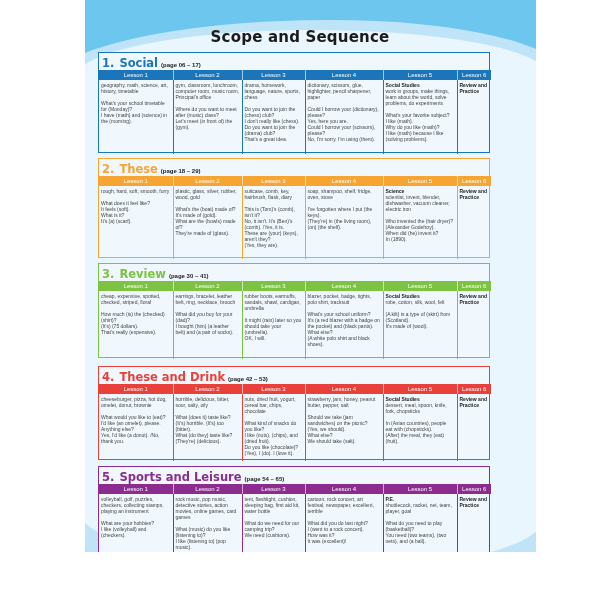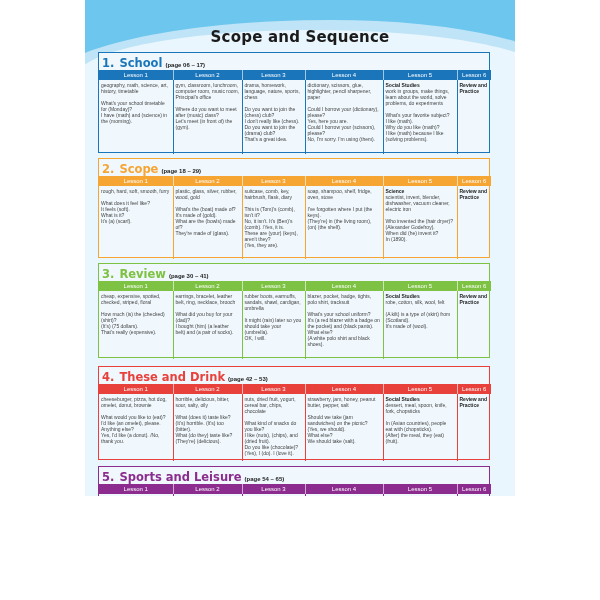--- a/index.html
+++ b/index.html
@@ -1,17 +1,17 @@
 <!DOCTYPE html>
 <html><head>
 <meta charset="utf-8">
 <style>
   html, body { margin:0; padding:0; }
   body { width:600px; height:600px; background:#ffffff; position:relative; overflow:hidden; font-family:"Liberation Sans", sans-serif; }
-  .page { position:absolute; left:85px; top:0; width:430px; height:496px; background:#6cc6ee; overflow:hidden; }
+  .page { position:absolute; left:85px; top:0; width:430px; height:552px; background:#6cc6ee; overflow:hidden;padding-left:21px; }
   .wave1 { position:absolute; left:-40px; top:20px; width:520px; height:560px; background:#bfe4f7; border-radius:55% 45% 40% 60% / 12% 10% 8% 10%; }
   .wave2 { position:absolute; left:-10px; top:30px; width:470px; height:540px; background:#eaf6fd; border-radius:50% 50% 45% 55% / 9% 8% 10% 12%; }
   .title { position:absolute; left:0; width:430px; top:28px; text-align:center; font-family:"DejaVu Sans", sans-serif; font-weight:bold; font-size:15px; color:#1b1b1b; letter-spacing:0.2px; }
   .section { position:absolute; left:13px; width:392px; background:#f0f8fd; border:1px solid; box-sizing:border-box; }
   .sec-head { height:17px; line-height:17px; padding-left:3px; white-space:nowrap; }
   .sec-num, .sec-name { font-family:"DejaVu Sans", sans-serif; font-weight:bold; font-size:11.5px; }
   .sec-num { margin-right:5px; }
   .sec-pages { font-size:6px; color:#222; font-weight:bold; margin-left:3px; }
   table { border-collapse:collapse; width:100%; table-layout:fixed; }
   th { color:#fff; font-size:6px; font-weight:normal; height:10px; padding:0; text-align:center; border-left:1px solid rgba(255,255,255,0.6); }
@@ -29,21 +29,21 @@
 
 <div class="page">
   <div class="wave1"></div>
   <div class="wave2"></div>
 
   <div class="title">Scope and Sequence</div>
 
   <div id="sections">
       <div class="section" style="top: 52px; height: 101px; border-color: rgb(26, 117, 187);">
     <div class="sec-head">
-      <span class="sec-num" style="color: rgb(26, 117, 187);">1.</span><span class="sec-name" style="color: rgb(26, 117, 187);">School</span><span class="sec-pages">(page 06 – 17)</span>
+      <span class="sec-num" style="color: rgb(26, 117, 187);">1.</span><span class="sec-name" style="color: rgb(26, 117, 187);">Social</span><span class="sec-pages">(page 06 – 17)</span>
     </div>
     <table>
       <colgroup>
             <col class="c1">
             <col class="c2">
             <col class="c3">
             <col class="c4">
             <col class="c5">
             <col class="c6">
           </colgroup>
@@ -86,21 +86,21 @@
 I like (math).
 Why do you like (math)?
 I like (math) because I like (solving problems).</td>
               <td style="border-left-color: rgb(26, 117, 187); height: 70px;"><span class="review">Review and Practice</span></td>
             </tr>
           </tbody>
     </table>
   </div>
       <div class="section" style="top: 158px; height: 100px; border-color: rgb(246, 165, 51);">
     <div class="sec-head">
-      <span class="sec-num" style="color: rgb(246, 165, 51);">2.</span><span class="sec-name" style="color: rgb(246, 165, 51);">Scope</span><span class="sec-pages">(page 18 – 29)</span>
+      <span class="sec-num" style="color: rgb(246, 165, 51);">2.</span><span class="sec-name" style="color: rgb(246, 165, 51);">These</span><span class="sec-pages">(page 18 – 29)</span>
     </div>
     <table>
       <colgroup>
             <col class="c1">
             <col class="c2">
             <col class="c3">
             <col class="c4">
             <col class="c5">
             <col class="c6">
           </colgroup>

